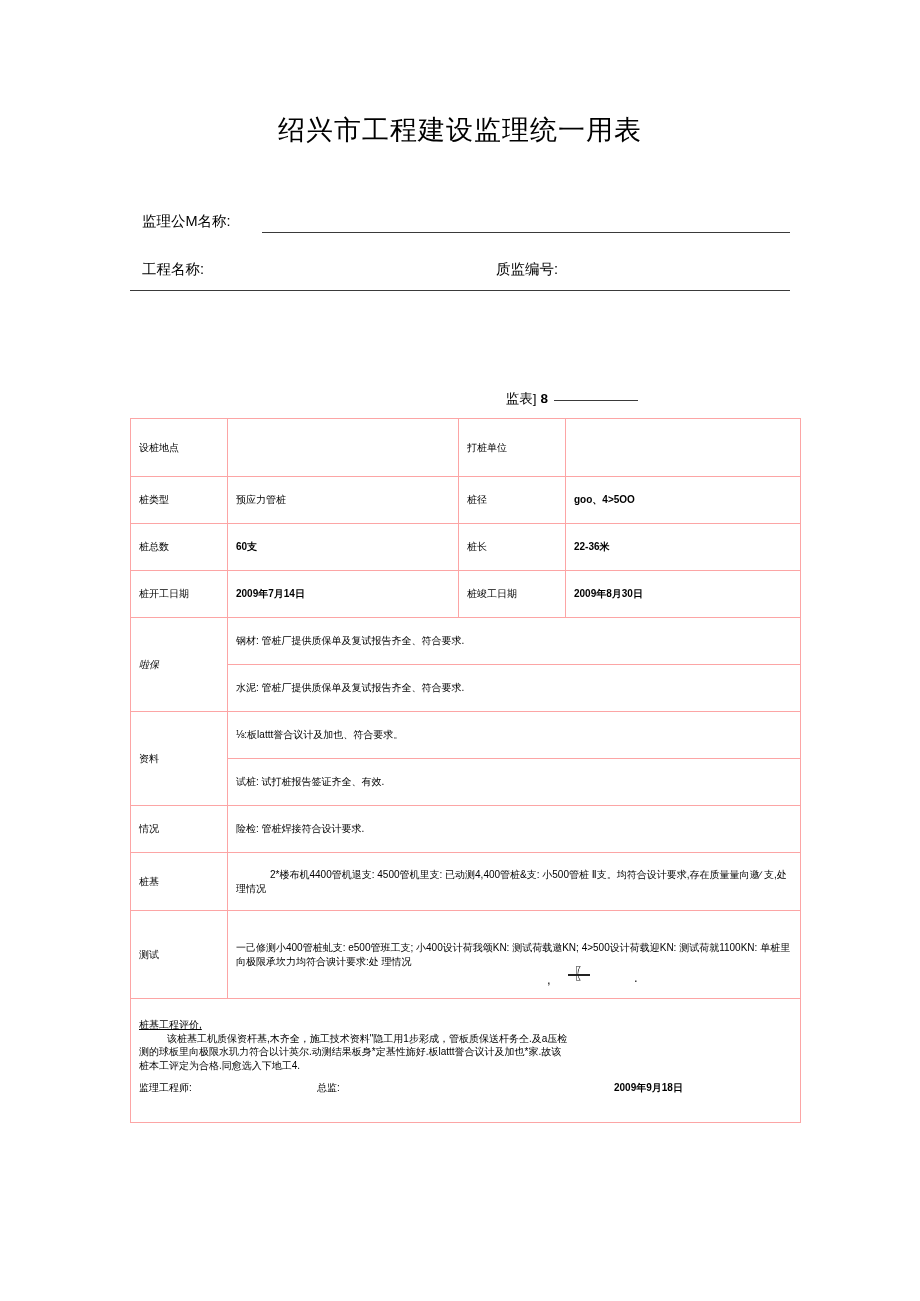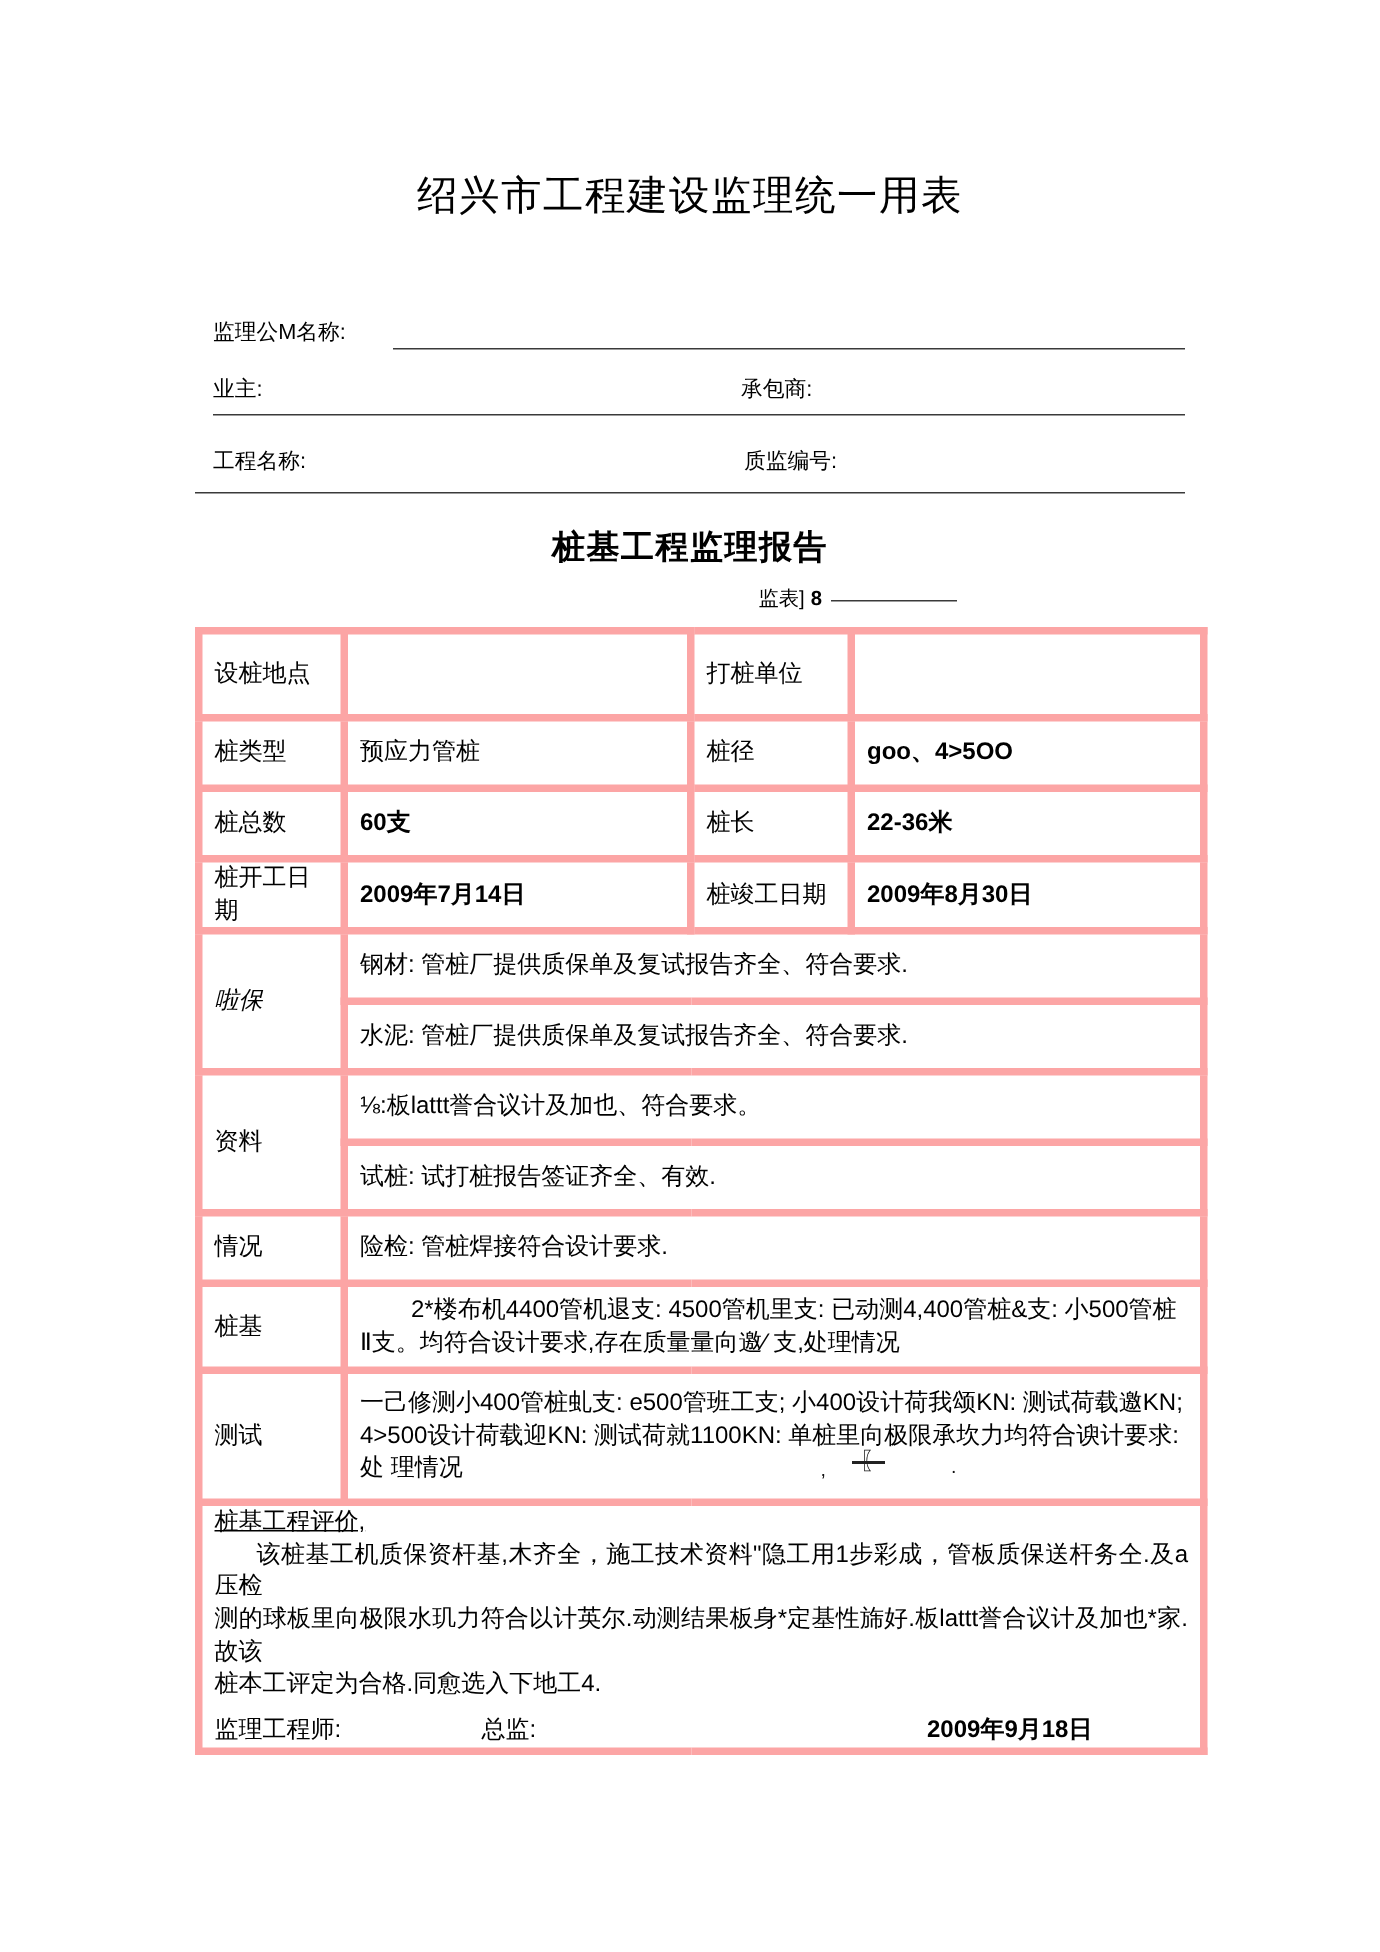--- a/index.html
+++ b/index.html
@@ -90,23 +90,23 @@
   
   table.main {
     position: absolute;
     left: 130px;
     top: 418px;
     width: 670px;
     border-collapse: collapse;
     table-layout: fixed;
   }
   table.main td {
-    border: 5px solid #fca5a5;
+    border: 1px solid #fca5a5;
     padding: 0 8px;
-    font-size: 16px;
+    font-size: 10px;
     vertical-align: middle;
     line-height: 1.35;
   }
   td.lbl { font-weight: 400; }
   td.val { font-weight: 700; }
   td.val-plain { font-weight: 400; }
   .h-top { height: 58px; }
   .h-mid { height: 47px; }
   .h-qa  { height: 47px; }
 
@@ -165,35 +165,29 @@
 
   <div class="doc-title">绍兴市工程建设监理统一用表</div>
 
   <div class="hdr">
 
     <div class="hdr-row">
       <span class="hdr-label" style="left:0;">监理公M名称:</span>
       <span class="hdr-line" style="left:120px; top:24px; width:528px;"></span>
     </div>
 
-    <div class="hdr-row">
-      <span class="hdr-label" style="left:0;">业主:</span>
-      <span class="hdr-label" style="left:352px;">承包商:</span>
-      <span class="hdr-line" style="left:0; top:30px; width:648px;"></span>
-    </div>
 
     <div class="hdr-row" style="height:46px;">
       <span class="hdr-label" style="left:0; top:14px;">工程名称:</span>
       <span class="hdr-label" style="left:342px; top:14px;margin-left:12px;">质监编号:</span>
       <span class="hdr-line" style="left:-12px; top:44px; width:660px;"></span>
     </div>
 
   </div>
 
-  <div class="sub-title">桩基工程监理报告</div>
 
   <div class="form-no">
     <span>监表]</span><span class="num">8</span><span class="blank"></span>
   </div>
 
   <table class="main">
     <colgroup>
       <col style="width:97px">
       <col style="width:231px">
       <col style="width:107px">

